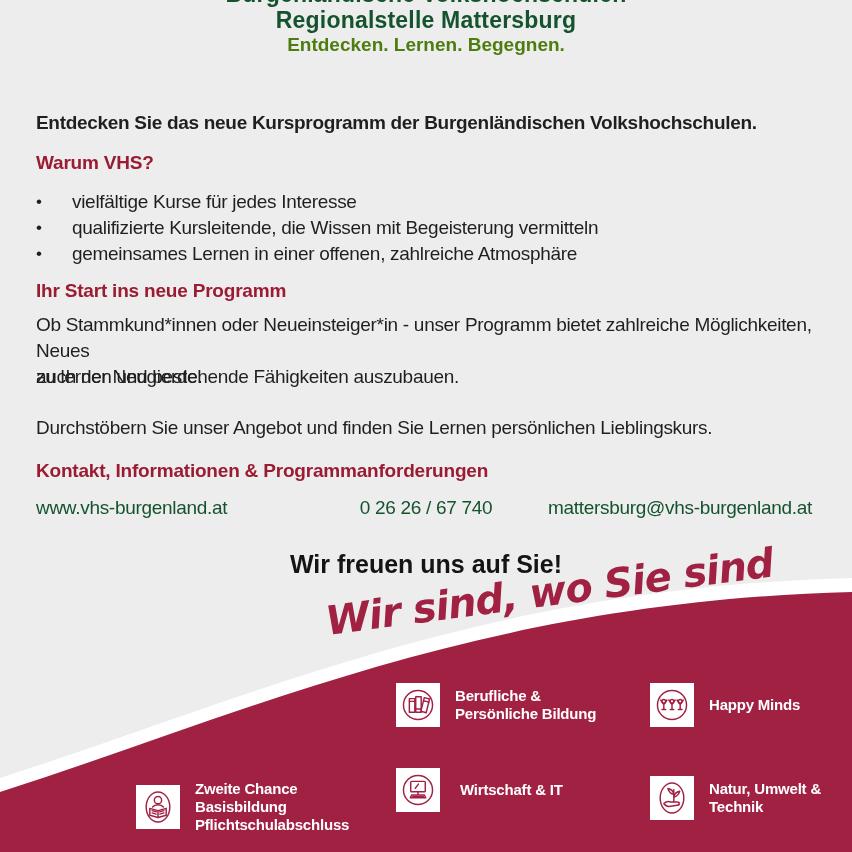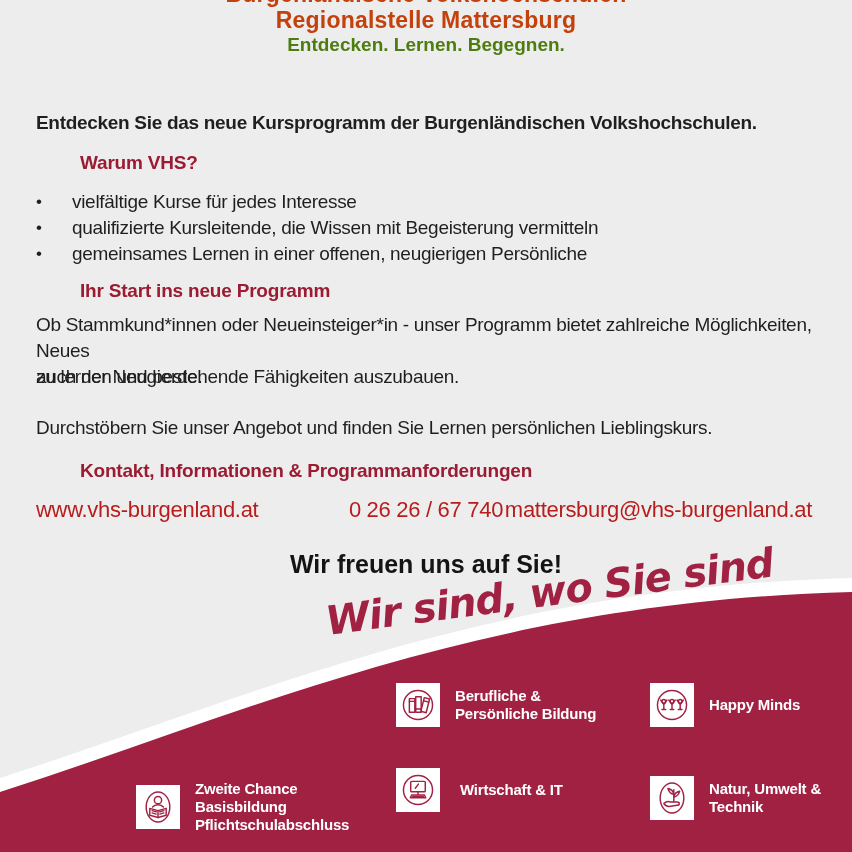--- a/index.html
+++ b/index.html
@@ -4,29 +4,29 @@
 <style>
   html,body { margin:0; padding:0; }
   .page {
     position:relative; width:852px; height:852px;
     background:#ededed; overflow:hidden;
     font-family:"Liberation Sans", sans-serif;
     color:#212121;
   }
   .abs { position:absolute; }
   .title {
-    left:0; right:0; text-align:center; font-weight:bold; color:#c2410c;
+    left:0; right:0; text-align:center; font-weight:bold; color:#14532d;
     font-size:23px; letter-spacing:0.2px;
   }
   .tagline { left:0; right:0; text-align:center; font-weight:bold; color:#4d7c0f; font-size:19px; }
   .body-text { font-size:19px; letter-spacing:-0.3px; line-height:26px; color:#1f1f1f; }
-  .red-head { font-size:19px; font-weight:bold; letter-spacing:-0.2px; color:#9b1b33;margin-left:44px; }
+  .red-head { font-size:19px; font-weight:bold; letter-spacing:-0.2px; color:#9b1b33; }
   .bullet-row { display:flex; }
   .bullet-dot { width:36px; font-size:17px; }
-  .contact-line { font-size:22px; letter-spacing:-0.3px; color:#b91c1c; }
+  .contact-line { font-size:19px; letter-spacing:-0.3px; color:#14532d; }
   .closing { left:0; right:0; text-align:center; font-size:25px; font-weight:bold; color:#141414; }
   .slogan {
     font-family:"DejaVu Sans", sans-serif;
     font-style:italic; font-weight:bold;
     font-size:40px; letter-spacing:-1px;
     color:#a12143;
     transform:rotate(-7.5deg); transform-origin:0 50%;
     white-space:nowrap;
   }
   .wave-svg { left:0; top:540px; }
@@ -59,21 +59,21 @@
     <div class="bullet-row">
       <span class="bullet-dot">•</span>
       <span>vielfältige Kurse für jedes Interesse</span>
     </div>
     <div class="bullet-row">
       <span class="bullet-dot">•</span>
       <span>qualifizierte Kursleitende, die Wissen mit Begeisterung vermitteln</span>
     </div>
     <div class="bullet-row">
       <span class="bullet-dot">•</span>
-      <span>gemeinsames Lernen in einer offenen, neugierigen Persönliche</span>
+      <span>gemeinsames Lernen in einer offenen, zahlreiche Atmosphäre</span>
     </div>
   </div>
 
   <div class="abs red-head" style="top:280px; left:36px;">Ihr Start ins neue Programm</div>
 
   <div class="abs body-text" style="top:312px; left:36px; width:800px;">
     <div>Ob Stammkund*innen oder Neueinsteiger*in - unser Programm bietet zahlreiche Möglichkeiten, Neues</div>
     <div>zu lernen und bestehende Fähigkeiten auszubauen.</div>
   </div>
 

